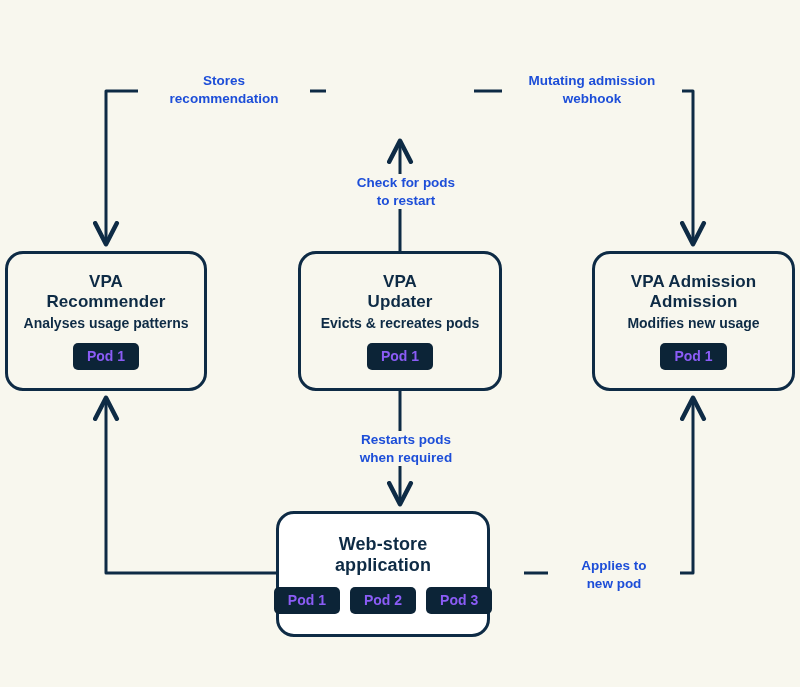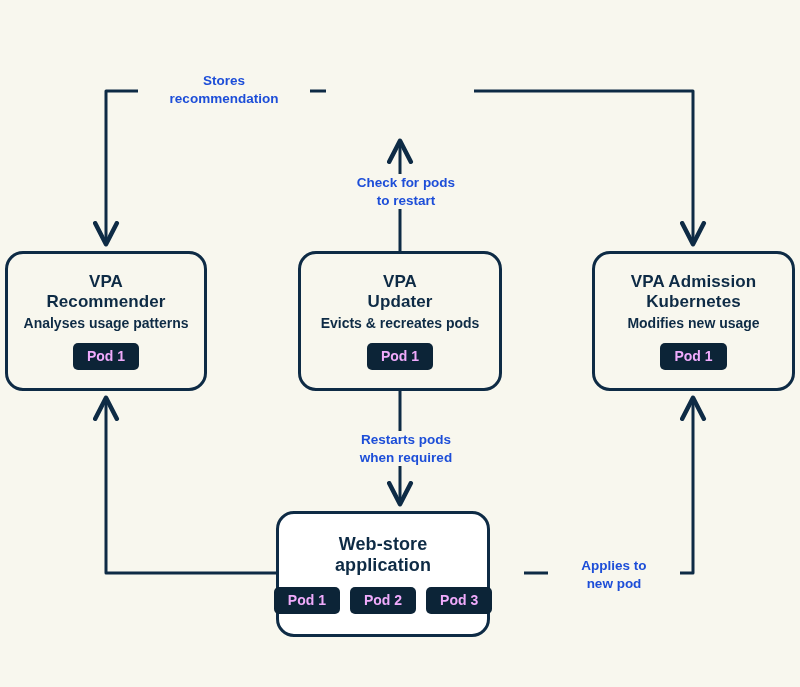--- a/index.html
+++ b/index.html
@@ -53,21 +53,21 @@
     line-height: 1.15;
     margin-top: 3px;
   }
   .pods {
     display: flex;
     gap: 10px;
     margin-top: 12px;
   }
   .pod {
     background: #0C2437;
-    color: #f0abfc;
+    color: #8b5cf6;
     font-size: 14px;
     font-weight: bold;
     border-radius: 5px;
     padding: 6px 14px 7px 14px;
     line-height: 1;
     white-space: nowrap;
   }
 
   
   #node-api {
@@ -161,21 +161,21 @@
     </div>
     <div class="subtitle">Evicts &amp; recreates pods</div>
     <div class="pods">
       <span class="pod">Pod 1</span>
     </div>
   </div>
 
   <div class="node" id="node-admission">
     <div class="title">
       <span>VPA Admission</span><br>
-      <span>Kubernetes</span>
+      <span>Admission</span>
     </div>
     <div class="subtitle">Modifies new usage</div>
     <div class="pods">
       <span class="pod">Pod 1</span>
     </div>
   </div>
 
   <div class="node" id="node-webstore">
     <div class="title">
       <span>Web-store</span><br>
@@ -186,20 +186,24 @@
       <span class="pod">Pod 2</span>
       <span class="pod">Pod 3</span>
     </div>
   </div>
 
   <div class="edge-label" id="lbl-stores">
     <span>Stores</span><br>
     <span>recommendation</span>
   </div>
 
+  <div class="edge-label" id="lbl-mutating">
+    <span>Mutating admission</span><br>
+    <span>webhook</span>
+  </div>
 
   <div class="edge-label" id="lbl-restarts">
     <span>Restarts pods</span><br>
     <span>when required</span>
   </div>
 
   <div class="edge-label" id="lbl-check">
     <span>Check for pods</span><br>
     <span>to restart</span>
   </div>

